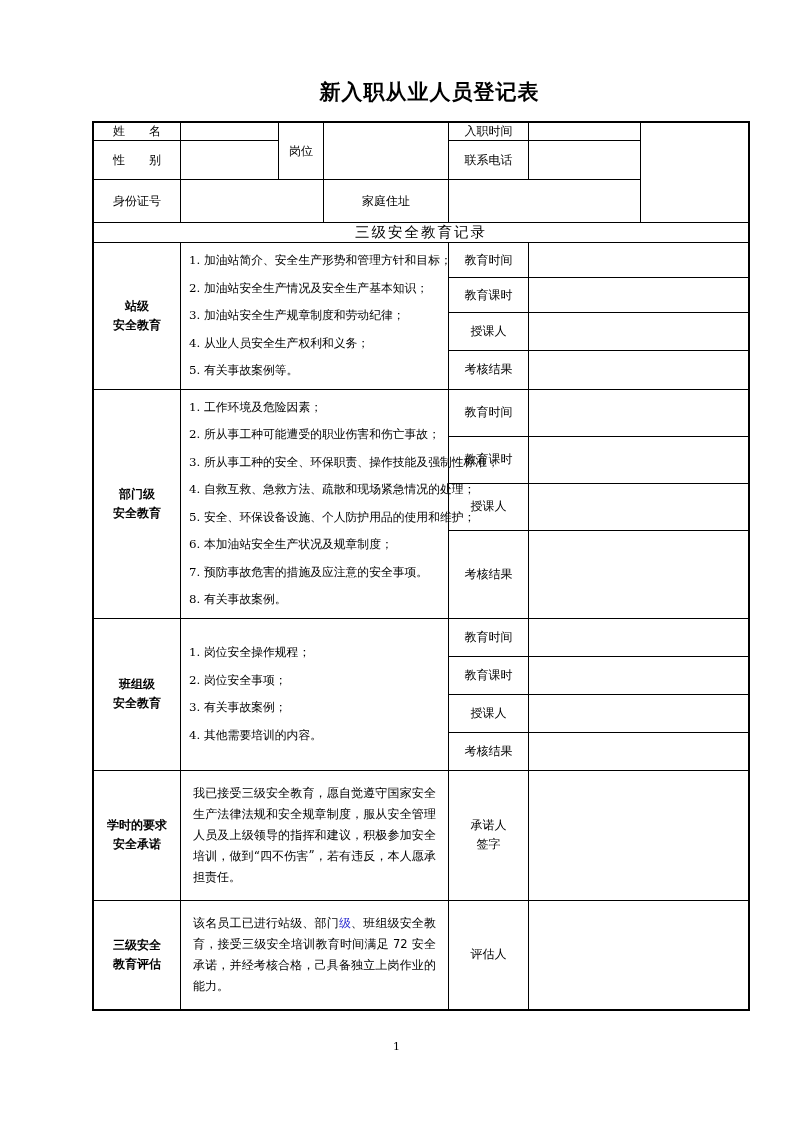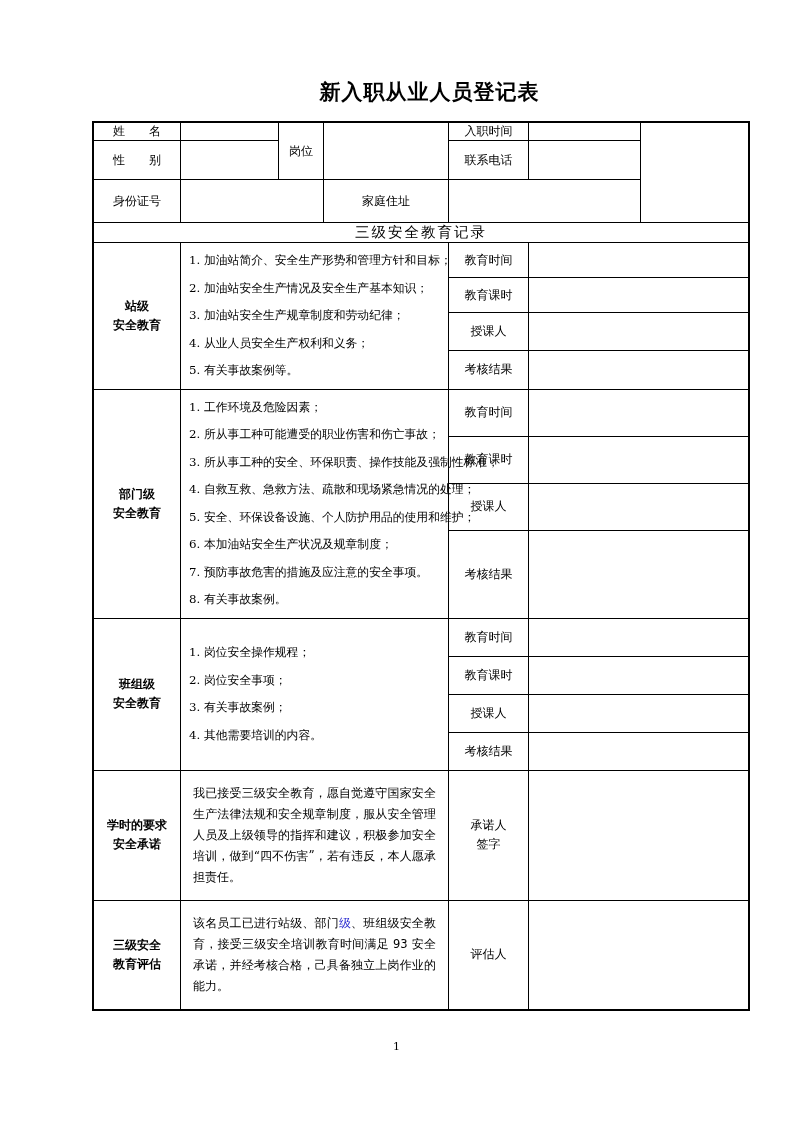--- a/index.html
+++ b/index.html
@@ -293,21 +293,21 @@
         </td>
         <td class="blank" colspan="2"></td>
       </tr>
 
       <tr>
         <td class="cat">
           <span>三级安全</span><br>
           <span>教育评估</span>
         </td>
         <td class="para" colspan="3" style="height:104px">
-          <p><span>该名员工已进行站级、部门</span><span class="hl-blue">级</span><span>、班组级安全教育，接受三级安全培训教育时间满足 </span><span class="num-lat">93</span><span> 安全承诺，并经考核合格，己具备独立上岗作业的能力。</span></p>
+          <p><span>该名员工已进行站级、部门</span><span class="hl-blue">级</span><span>、班组级安全教育，接受三级安全培训教育时间满足 </span><span class="num-lat">72</span><span> 安全承诺，并经考核合格，己具备独立上岗作业的能力。</span></p>
         </td>
         <td class="side-lbl">评估人</td>
         <td class="blank" colspan="2"></td>
       </tr>
 
     </tbody>
   </table>
 
   <div class="page-num">1</div>
 

